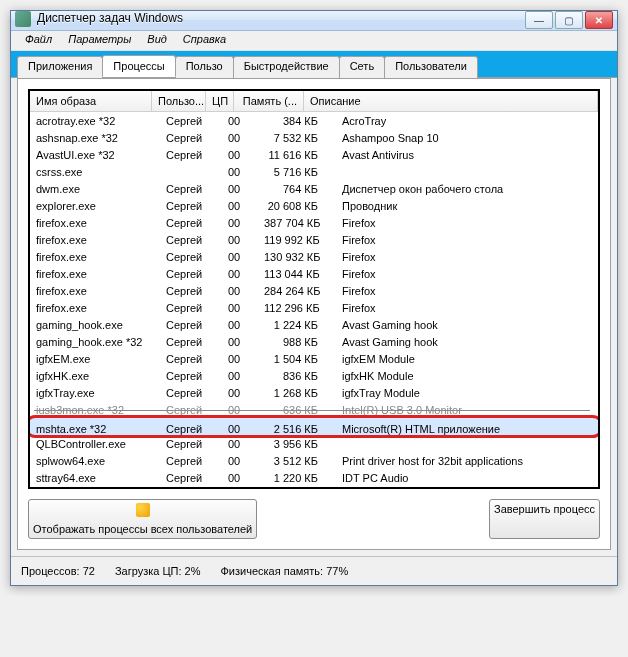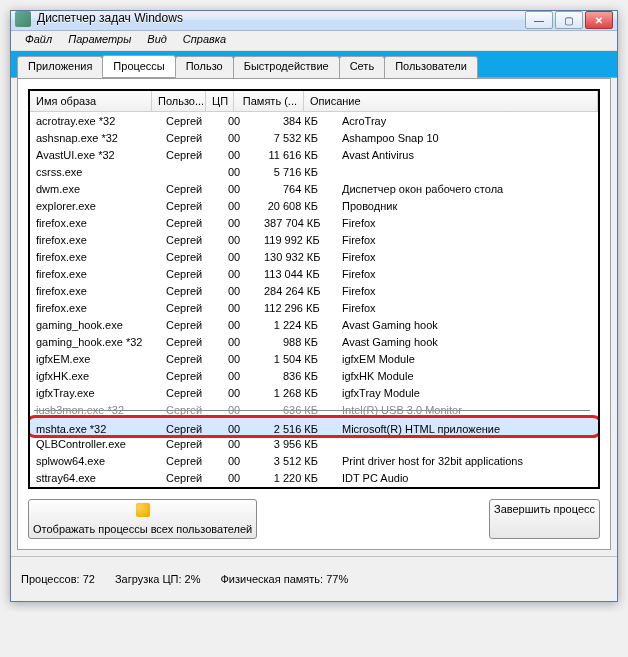--- a/index.html
+++ b/index.html
@@ -30,21 +30,21 @@
   .red-oval { position:absolute; left:-6px; right:-6px; top:-3px; bottom:-3px; border:3px solid #d22; border-radius:14px; pointer-events:none; }
   .cell { padding:0 6px; white-space:nowrap; overflow:hidden; text-overflow:clip; }
   .c-image { width:122px; }
   .c-user  { width:54px; }
   .c-cpu   { width:28px; text-align:left; }
   .c-mem   { width:70px; text-align:right; padding-right:10px; }
   .c-desc  { flex:1; }
   .btnrow { display:flex; justify-content:space-between; margin-top:10px; }
   .btn { border:1px solid #8a8a8a; background:linear-gradient(#fdfdfd,#e7e7e7); padding:3px 4px; border-radius:3px; cursor:default; display:flex; align-items:center; gap:6px; font-size:11px;flex-direction:column; }
   .shield { width:14px; height:14px; background:radial-gradient(circle at 30% 30%,#ffd54a,#f0a000); border-radius:2px; position:relative; }
-  .statusbar { display:flex; gap:20px; padding:16px 10px; border-top:1px solid #c0c0c0; background:#f0f0f0; }
+  .statusbar { display:flex; gap:20px; padding:8px 10px; border-top:1px solid #c0c0c0; background:#f0f0f0; }
   .status-cell { white-space:nowrap; }
   ::-webkit-scrollbar { width:16px; }
   ::-webkit-scrollbar-track { background:#f0f0f0; }
   ::-webkit-scrollbar-thumb { background:#c8c8c8; border:1px solid #a0a0a0; }
   ::-webkit-scrollbar-button { background:#e8e8e8; border:1px solid #a0a0a0; height:16px; }
 </style>
 </head>
 <body>
 
 <div class="window">

